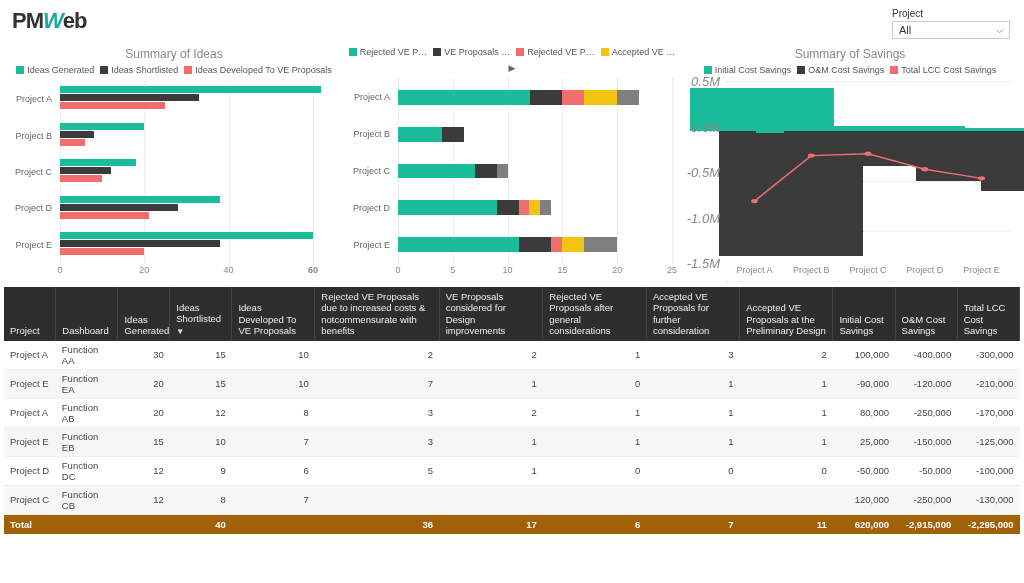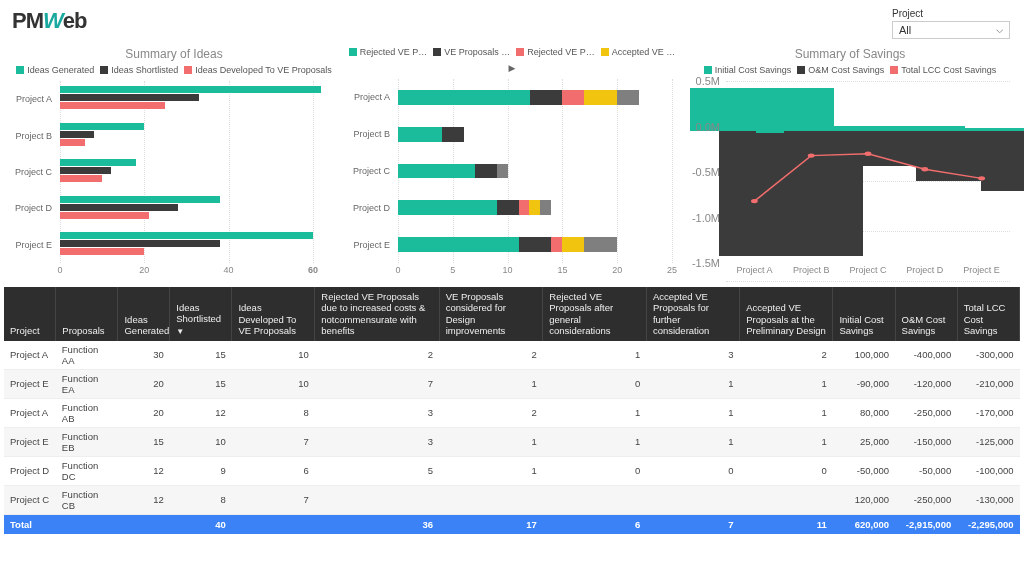--- a/index.html
+++ b/index.html
@@ -24,35 +24,35 @@
   .x-tick { position: absolute; font-size: 9px; color: #888; transform: translateX(-50%); }
   .y-labels { position: absolute; left: 0; width: 46px; top: 0; bottom: 18px; }
   .y-label { position: absolute; right: 4px; font-size: 9px; color: #666; transform: translateY(-50%); }
   .bar { position: absolute; height: 7px; }
   .stacked-bar { position: absolute; height: 100%; display: flex; }
   .seg { height: 100%; }
   
   .plot-area-v { flex: 1; position: relative; padding-left: 40px; padding-bottom: 18px; }
   .grid-h { position: absolute; left: 40px; right: 4px; border-top: 1px dotted #ddd; }
   .y-ticks-v { position: absolute; left: 0; width: 36px; top: 0; bottom: 18px; }
-  .y-tick-v { position: absolute; right: 2px; font-size: 11px; color: #888; transform: translateY(-50%); }
+  .y-tick-v { position: absolute; right: 2px; font-size: 13px; color: #888; transform: translateY(-50%); font-style: italic; }
   .x-labels-v { position: absolute; left: 40px; right: 4px; bottom: 0; height: 16px; display: flex; }
   .x-label-v { flex: 1; text-align: center; font-size: 9px; color: #888; }
   .vbar { position: absolute; width: 44%; }
   .line-svg { position: absolute; left: 40px; right: 4px; top: 0; bottom: 18px; pointer-events: none; }
   .chev { font-size: 9px; color: #666; }
   
   .table-wrap { padding: 0 4px; }
   table { width: 100%; border-collapse: collapse; font-size: 9.5px; table-layout: fixed; }
   thead th { background: #2e2e2e; color: #eee; font-weight: 400; padding: 4px 6px; text-align: left; vertical-align: bottom; border-right: 1px solid #444; line-height: 1.2; }
   thead th.num { text-align: left; }
   tbody td { padding: 3px 6px; border-bottom: 1px solid #eee; color: #444; }
   tbody td.num { text-align: right; }
   tbody tr:nth-child(even) { background: #f6f6f6; }
-  tfoot td { background: #3b82f6; color: #fff; font-weight: bold; padding: 4px 6px; }
+  tfoot td { background: #a16207; color: #fff; font-weight: bold; padding: 4px 6px; }
   tfoot td.num { text-align: right; }
   .sort-ind { font-size: 8px; }
 </style>
 </head>
 <body>
 
 <div class="header">
   <div class="logo">
     <span>PM</span><span class="w">W</span><span>eb</span>
   </div>
@@ -266,21 +266,21 @@
         <col style="width: 10%;">
         <col style="width: 9%;">
         <col style="width: 9%;">
         <col style="width: 6%;">
         <col style="width: 6%;">
         <col style="width: 6%;">
       </colgroup>
     <thead id="thead">
         <tr>
           <th>Project</th>
-          <th>Proposals</th>
+          <th>Dashboard</th>
           <th class="num">Ideas Generated</th>
           <th class="num">Ideas Shortlisted<span class="sort-ind"> ▼</span></th>
           <th class="num">Ideas Developed To VE Proposals</th>
           <th class="num">Rejected VE Proposals due to increased costs &amp; notcommensurate with benefits</th>
           <th class="num">VE Proposals considered for Design improvements</th>
           <th class="num">Rejected VE Proposals after general considerations</th>
           <th class="num">Accepted VE Proposals for further consideration</th>
           <th class="num">Accepted VE Proposals at the Preliminary Design</th>
           <th class="num">Initial Cost Savings</th>
           <th class="num">O&amp;M Cost Savings</th>

